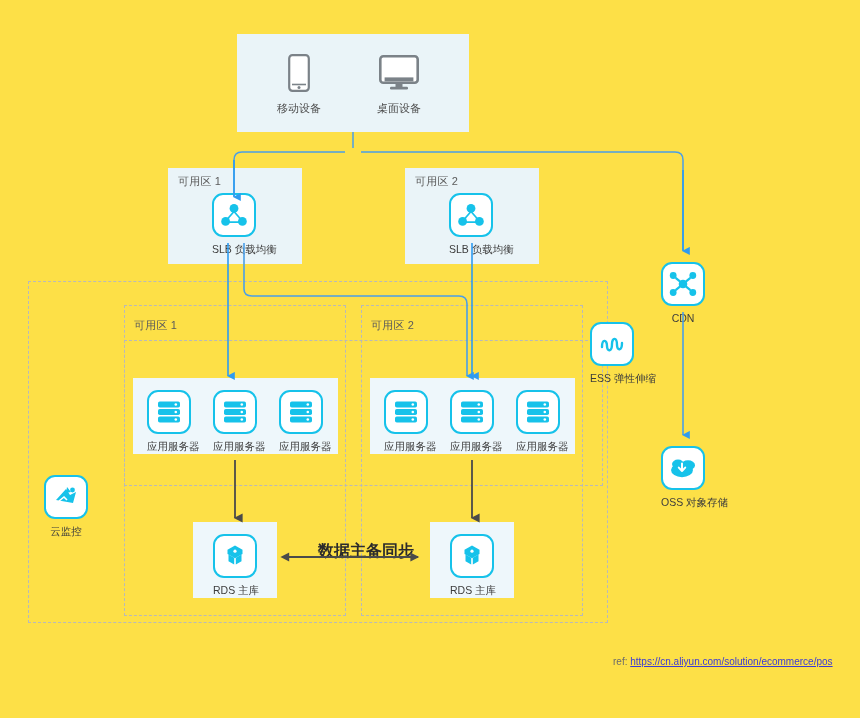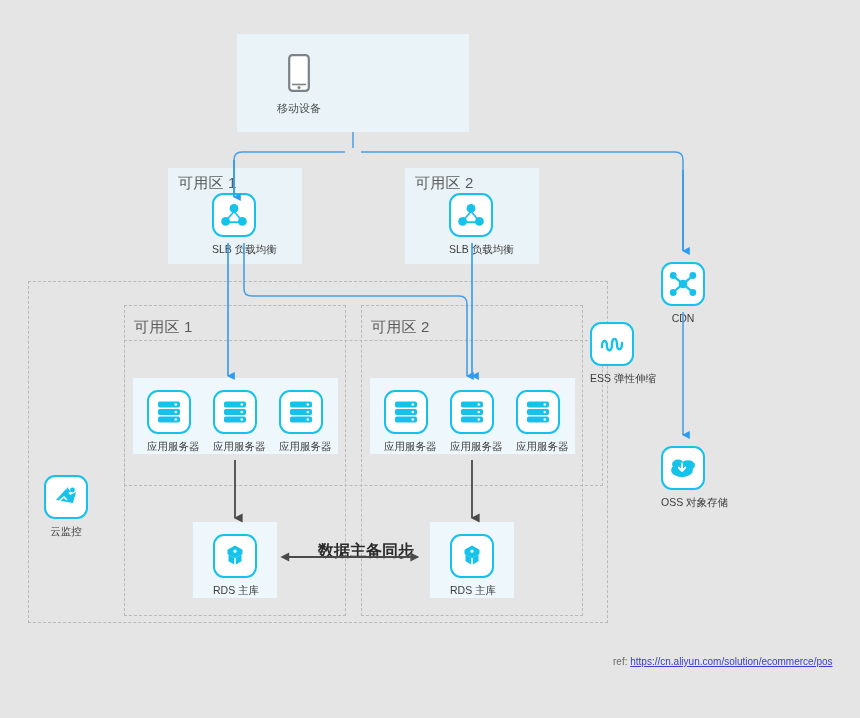--- a/index.html
+++ b/index.html
@@ -7,39 +7,39 @@
     padding: 0;
     background: #ffffff;
   }
   body {
     font-family: "Liberation Sans", "DejaVu Sans", sans-serif;
   }
   #canvas {
     position: relative;
     width: 860px;
     height: 718px;
-    background: #e5e5e5;
+    background: #fde047;
     overflow: hidden;
   }
   .abs { position: absolute; }
 
   
   .panel-light {
     background: #eaf4f8;
   }
   .panel-applight {
     background: #eef7fb;
   }
   .dashed-box {
     border: 1px dashed #b9b9b9;
     box-sizing: border-box;
     background: transparent;
   }
   .zone-label {
-    font-size: 15px;
+    font-size: 11px;
     color: #5b5b5b;
     white-space: nowrap;
     letter-spacing: .2px;
   }
 
   
   .node {
     position: absolute;
     text-align: center;
   }
@@ -114,20 +114,31 @@
     <div class="node-box" style="border:none; background:transparent; width:44px; height:42px;">
       <svg width="22" height="38" viewBox="0 0 22 38">
         <rect x="1.2" y="1.2" width="19.6" height="35.6" rx="3.2" ry="3.2" fill="#ffffff" stroke="#7b8288" stroke-width="2.2"></rect>
         <line x1="4" y1="30.5" x2="18" y2="30.5" stroke="#7b8288" stroke-width="1.6"></line>
         <circle cx="11" cy="33.6" r="1.5" fill="#7b8288"></circle>
       </svg>
     </div>
     <div class="dev-label">移动设备</div>
   </div>
 
+  <div class="node" style="left:377px; top:52px; width:44px;">
+    <div class="node-box" style="border:none; background:transparent; width:44px; height:42px;">
+      <svg width="40" height="36" viewBox="0 0 40 36">
+        <rect x="1.3" y="1.3" width="37.4" height="26.4" rx="3" ry="3" fill="#ffffff" stroke="#7b8288" stroke-width="2.6"></rect>
+        <rect x="5.6" y="22.4" width="28.8" height="4" fill="#7b8288"></rect>
+        <rect x="16.5" y="27.7" width="7" height="4.6" fill="#7b8288"></rect>
+        <rect x="11" y="31.8" width="18" height="2.8" rx="1.3" fill="#7b8288"></rect>
+      </svg>
+    </div>
+    <div class="dev-label">桌面设备</div>
+  </div>
 
   <div class="abs panel-light" style="left:168px; top:168px; width:134px; height:96px;"></div>
   <div class="abs zone-label" style="left:178px; top:174px;">可用区 1</div>
 
   <div class="abs panel-light" style="left:405px; top:168px; width:134px; height:96px;"></div>
   <div class="abs zone-label" style="left:415px; top:174px;">可用区 2</div>
 
   <div class="node" style="left:212px; top:193px; width:44px;">
     <div class="node-box">
       <svg width="26" height="24" viewBox="0 0 26 24">

